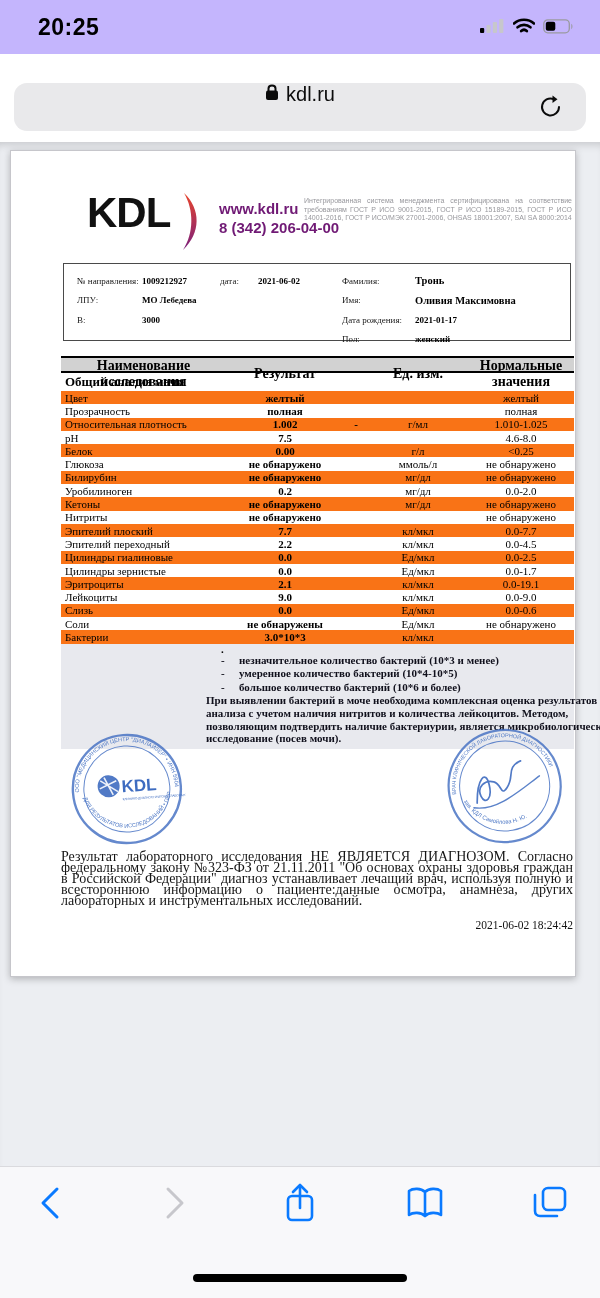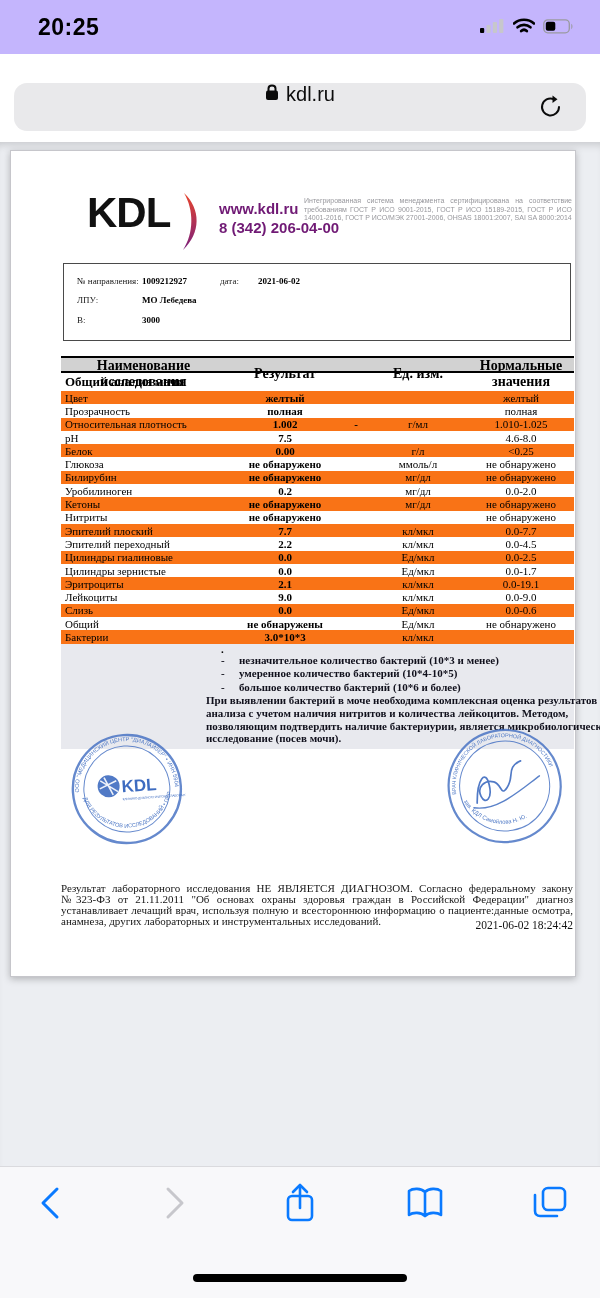--- a/index.html
+++ b/index.html
@@ -69,21 +69,21 @@
   .bullet { display:flex; margin-left:160px; font-size:11px; font-weight:700; line-height:13.5px; color:#10101c; }
   .bullet .dash { width:18px; }
   .note-par { margin-left:145px; width:408px; font-size:11px; font-weight:700; line-height:12.7px; color:#10101c; }
 
   
   .stamp { position:absolute; }
   .stamp-left { left:58px; top:580px; transform:rotate(-4deg); }
   .stamp-right { left:434px; top:575px; transform:rotate(-10deg); }
 
   
-  .legal { position:absolute; left:50px; top:732px; width:512px; font-size:11px; line-height:11px;
+  .legal { position:absolute; left:50px; top:700px; width:512px; font-size:14px; line-height:11px;
            text-align:justify; color:#151515; }
   .tstamp { position:absolute; left:50px; top:768px; width:512px; text-align:right; font-size:11.5px; color:#111; }
 
   
   .toolbar { position:absolute; top:1166px; left:0; width:600px; height:132px; background:#f8f8fa;
              border-top:1px solid #dadade; }
   .tb-icons { display:flex; justify-content:space-between; padding:16px 30px 0 30px; align-items:center; }
   .tb-btn { width:40px; height:40px; display:flex; align-items:center; justify-content:center; }
   .home-indicator { position:absolute; left:193px; top:1274px; width:214px; height:8px; border-radius:5px; background:#000; }
 </style>
@@ -169,20 +169,38 @@
           </div>
           <div class="prow">
             <span class="plabel pl-1">ЛПУ:</span>
             <span class="pval">МО Лебедева</span>
           </div>
           <div class="prow">
             <span class="plabel pl-1">В:</span>
             <span class="pval">3000</span>
           </div>
         </div>
+        <div class="pcol-r">
+          <div class="prow">
+            <span class="plabel prl">Фамилия:</span>
+            <span class="pval" style="font-size:10.5px">Тронь</span>
+          </div>
+          <div class="prow">
+            <span class="plabel prl">Имя:</span>
+            <span class="pval" style="font-size:10.5px">Оливия Максимовна</span>
+          </div>
+          <div class="prow">
+            <span class="plabel prl">Дата рождения:</span>
+            <span class="pval">2021-01-17</span>
+          </div>
+          <div class="prow">
+            <span class="plabel prl">Пол:</span>
+            <span class="pval">женский</span>
+          </div>
+        </div>
       </div>
 
       <div class="rtable">
         <div class="thead">
           <div>Наименование исследования</div>
           <div>Результат</div>
           <div></div>
           <div>Ед. изм.</div>
           <div>Нормальные значения</div>
         </div>
@@ -301,21 +319,21 @@
               <div class="cell-normal">0.0-9.0</div>
             </div>
             <div class="trow shaded">
               <div class="cell-name">Слизь</div>
               <div class="cell-result">0.0</div>
               <div class="cell-flag"></div>
               <div class="cell-unit">Ед/мкл</div>
               <div class="cell-normal">0.0-0.6</div>
             </div>
             <div class="trow">
-              <div class="cell-name">Общий</div>
+              <div class="cell-name">Соли</div>
               <div class="cell-result">не обнаружены</div>
               <div class="cell-flag"></div>
               <div class="cell-unit">Ед/мкл</div>
               <div class="cell-normal">не обнаружено</div>
             </div>
             <div class="trow shaded">
               <div class="cell-name">Бактерии</div>
               <div class="cell-result">3.0*10*3</div>
               <div class="cell-flag"></div>
               <div class="cell-unit">кл/мкл</div>

